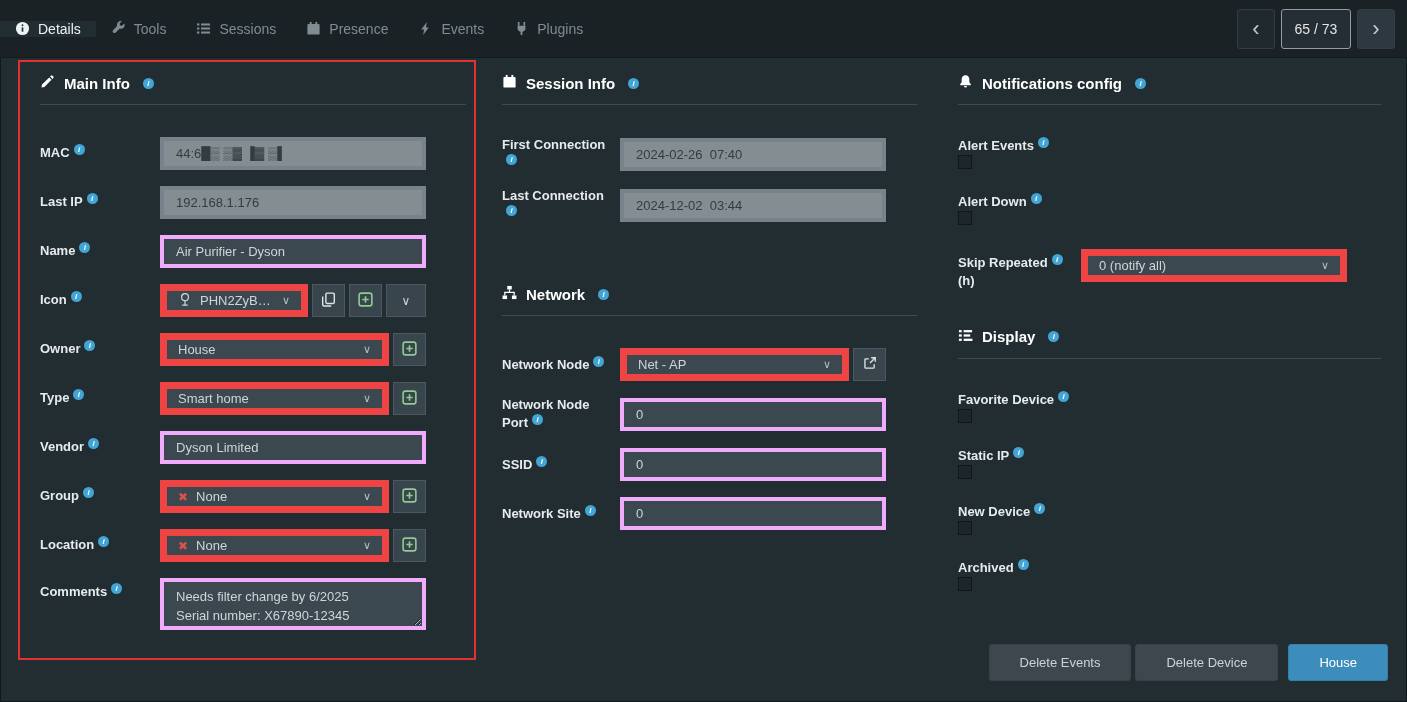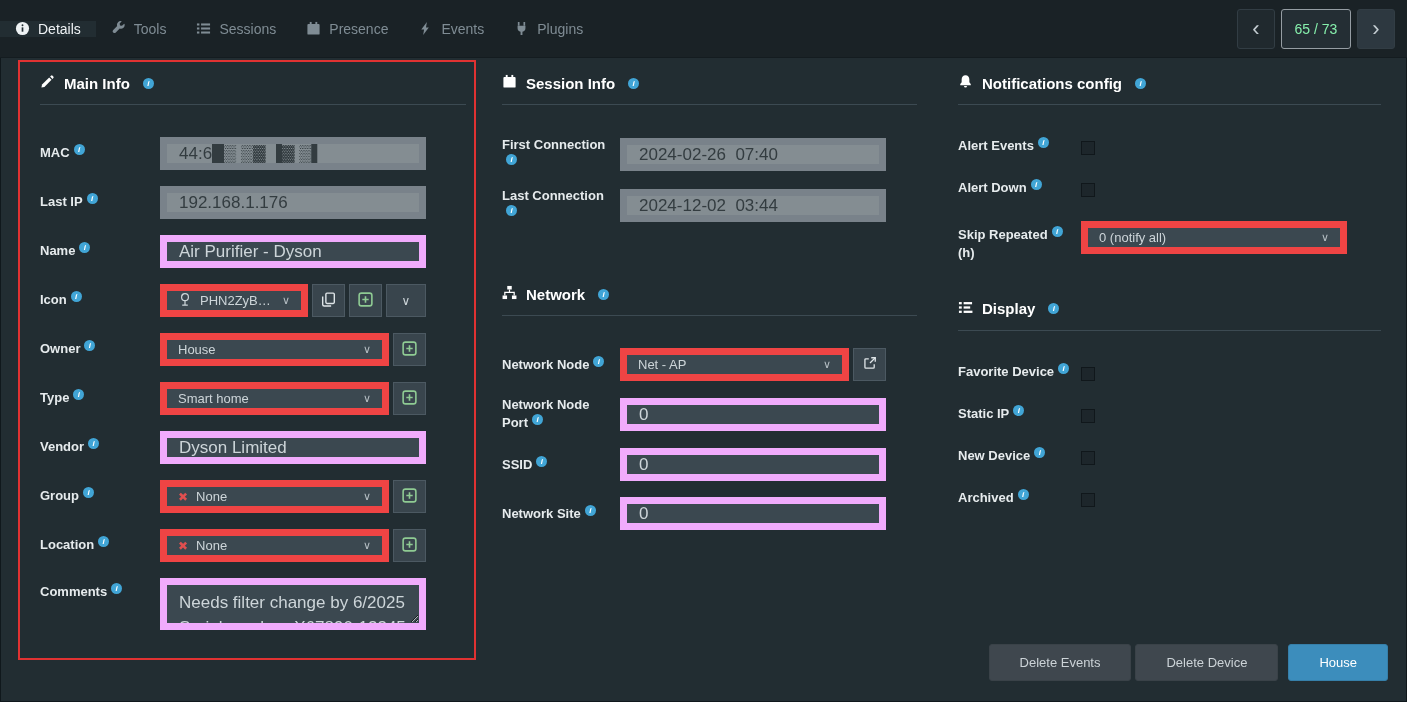--- a/index.html
+++ b/index.html
@@ -10,57 +10,57 @@
   .tabbar{height:57px;background:#1a2226;display:flex;align-items:center;border-bottom:1px solid #141c20;}
   .tab{display:flex;align-items:center;gap:8px;padding:0 15px;font-size:14px;color:#7f8c94;cursor:pointer;}
   .tab.active{background:#222d32;color:#eef2f4;}
   .tab svg{display:block;}
   .pager{margin-left:auto;display:flex;align-items:center;gap:6px;margin-right:12px;}
   .pgbtn{width:38px;height:40px;border-radius:3px;border:1px solid #323d44;color:#c3ccd1;
          font-size:22px;line-height:1;display:flex;align-items:center;justify-content:center;
          background:#20292e;cursor:pointer;font-family:inherit;}
   .pgbtn.next{background:#2d3840;}
   .pgcount{min-width:44px;height:38px;border:1px solid #959da3;border-radius:3px;background:#242e34;
-           color:#86efac;display:flex;align-items:center;justify-content:center;font-size:14px;padding:0 12px;}
+           color:#e5e5e5;display:flex;align-items:center;justify-content:center;font-size:14px;padding:0 12px;}
   
   .content{position:absolute;top:58px;left:0;right:0;display:flex;padding:2px 18px 0;box-sizing:border-box;}
   .col{box-sizing:border-box;}
   .col1{width:458px;height:600px;border:2px solid #e03232;padding:12px 8px 0 20px;}
   .col2{width:458px;padding:14px 17px 0 26px;}
   .col3{flex:1;padding:14px 8px 0 24px;}
   .sect-title{display:flex;align-items:center;gap:9px;color:#fff;font-weight:700;font-size:15px;}
   .hr{border:0;border-top:1px solid #3c4a52;height:0;margin:12px 0 32px;}
   .info{display:inline-block;width:11px;height:11px;border-radius:50%;background:#41a5d6;color:#fff;
         font-size:8px;font-weight:700;line-height:11px;text-align:center;vertical-align:super;
         margin-left:4px;font-style:italic;}
   .info::after{content:"i";}
   
   .field{display:flex;align-items:center;margin-bottom:16px;min-height:33px;}
   .field.top{align-items:flex-start;}
   .field.top .flabel{padding-top:5px;}
   .flabel{width:120px;min-width:120px;font-weight:700;font-size:13px;color:#e6ebed;line-height:1.3;padding-right:6px;box-sizing:border-box;}
   .col2 .flabel{width:118px;min-width:118px;}
   .col3 .flabel{width:123px;min-width:123px;}
-  .tin{width:266px;height:33px;background:#3b4850;border:7px solid #f0abfc;color:#cdd5d9;
-       font-size:17px;padding:0 12px;box-sizing:border-box;font-family:inherit;border-radius:0;}
+  .tin{width:266px;height:33px;background:#3b4850;border:4px solid #f0abfc;color:#cdd5d9;
+       font-size:13px;padding:0 12px;box-sizing:border-box;font-family:inherit;border-radius:0;}
   .tin.readonly{background:#848d92;border-color:#79828a;color:#333c40;}
   textarea.tin{height:52px;padding:6px 12px;line-height:1.45;resize:both;}
   .ctl-row{display:flex;gap:4px;width:266px;}
   .select{height:33px;background:#3b4850;border:7px solid #ef4444;display:flex;align-items:center;
           padding:0 11px;gap:8px;font-size:13px;color:#cdd5d9;box-sizing:border-box;cursor:pointer;flex:1;min-width:0;}
   .select .sval{white-space:nowrap;overflow:hidden;text-overflow:ellipsis;}
   .caret{margin-left:auto;color:#b6bfc4;font-size:11px;line-height:1;}
   .sq{width:33px;min-width:33px;height:33px;background:#39454d;border:1px solid #4c5962;display:flex;
       align-items:center;justify-content:center;cursor:pointer;color:#dfe5e8;padding:0;}
   .sq.wide{width:40px;min-width:40px;font-size:12px;color:#cdd5d9;}
   .xic{color:#e04f4f;font-weight:700;font-size:12px;}
   
   .chk{appearance:none;-webkit-appearance:none;width:14px;height:14px;background:#1d262b;
        border:1px solid #10171b;margin:0;cursor:pointer;}
-  .chk-field{display:flex;align-items:flex-end;margin-bottom:24px;}
+  .chk-field{display:flex;align-items:flex-start;margin-bottom:24px;flex-direction:column;}
   .spacer-net{margin-top:62px;}
   .spacer-disp{margin-top:38px;}
   
   .footer{position:absolute;right:19px;bottom:21px;display:flex;gap:4px;}
   .btn{height:37px;padding:0 30px;font-size:13px;border-radius:3px;border:1px solid transparent;
        cursor:pointer;font-family:inherit;}
   .btn-gray{background:#3f474e;border-color:#3a4248;color:#ccd3d7;}
   .btn-save{background:#3c8dbc;border-color:#367fa9;color:#fff;margin-left:6px;padding:0 30px;}
   svg{flex:none;}
 </style>

